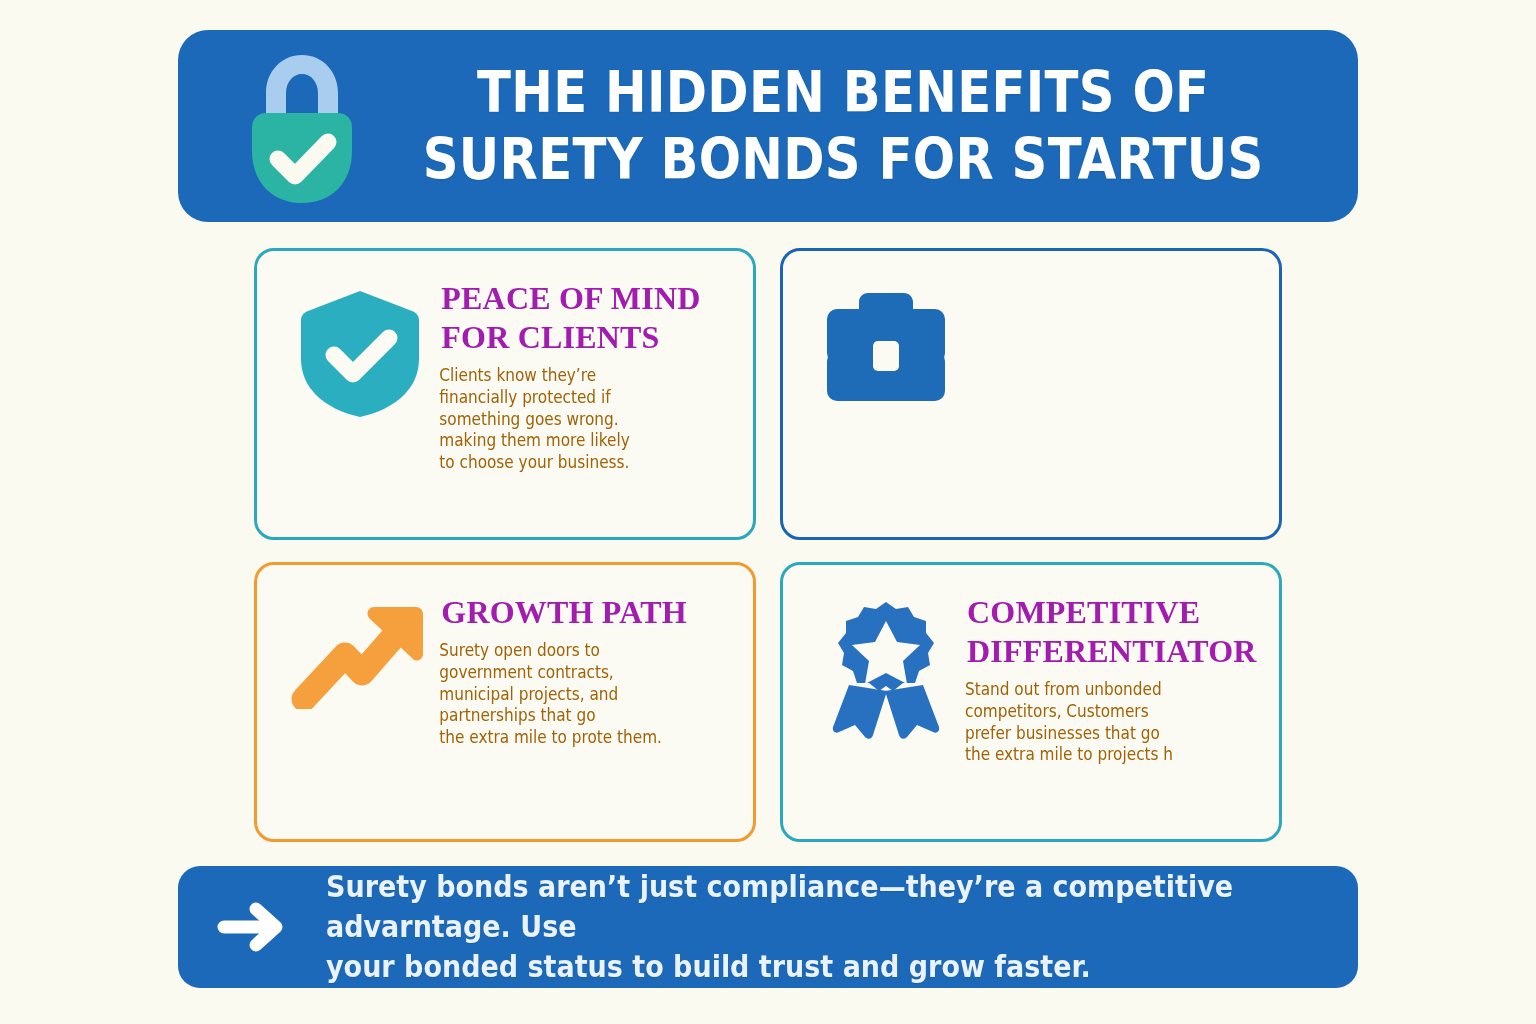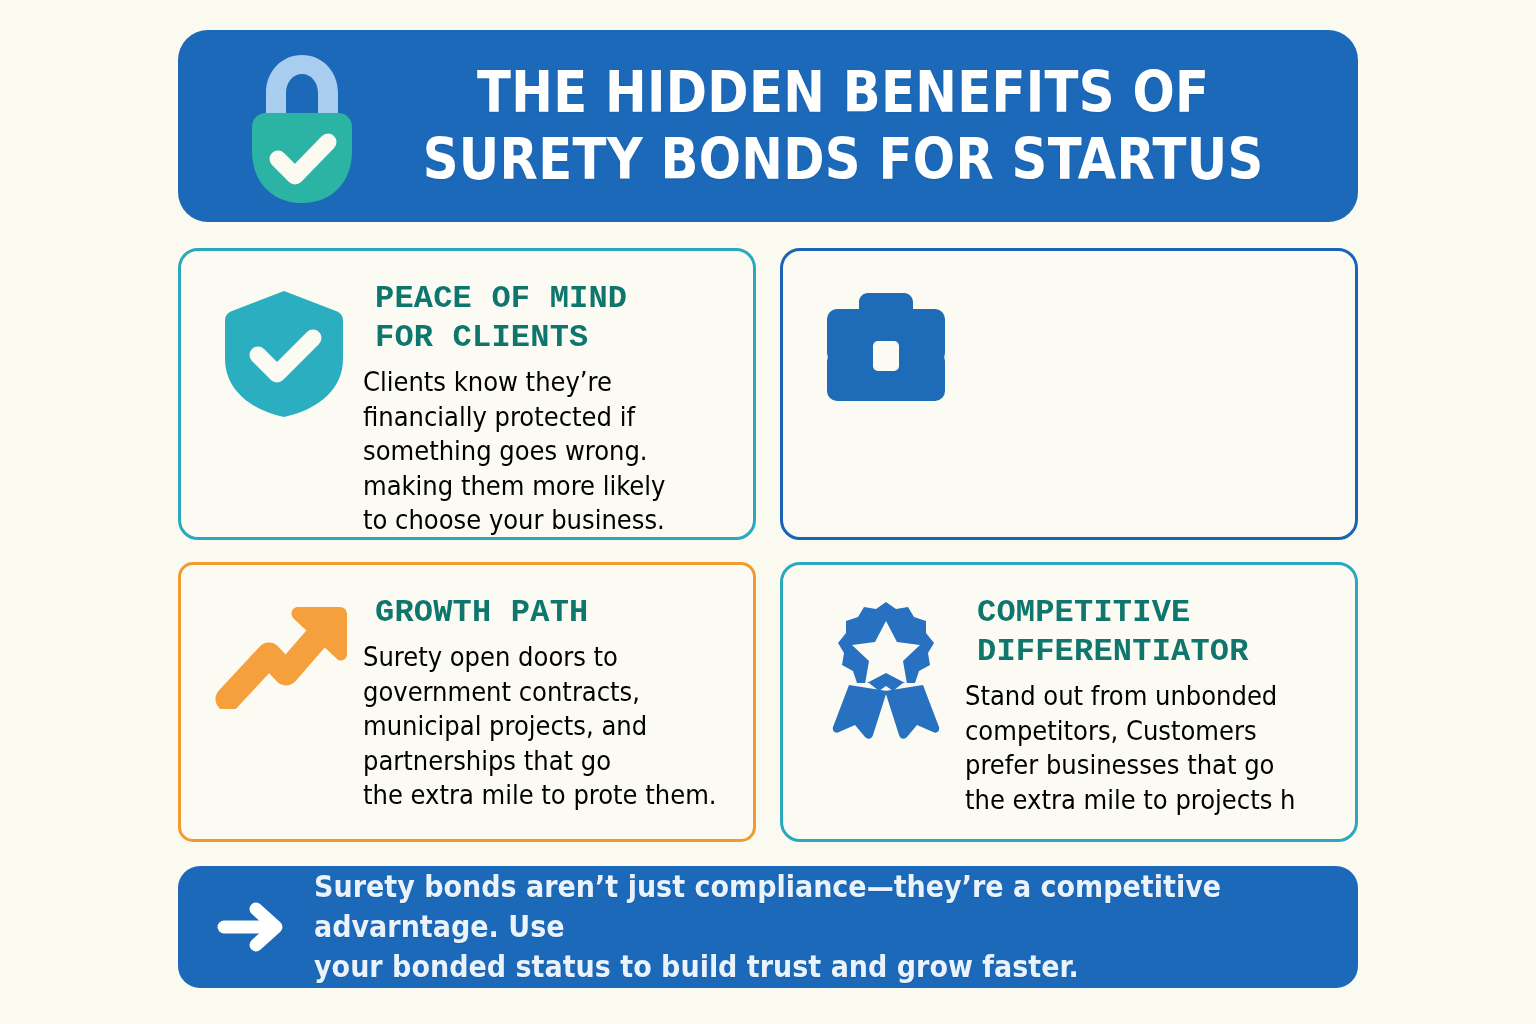--- a/index.html
+++ b/index.html
@@ -14,20 +14,21 @@
     overflow: hidden;
   }
   .page {
     position: relative;
     width: 1536px;
     height: 844px;
     box-sizing: border-box;
     padding: 30px 178px 24px 178px;
     display: flex;
     flex-direction: column;
+    align-items: center;
   }
 
   
   .header {
     background: #1B69B8;
     border-radius: 30px;
     height: 192px;
     display: flex;
     align-items: center;
     padding: 0 40px 0 58px;
@@ -71,51 +72,51 @@
   .card {
     background: #FCFBF3;
     border-radius: 20px;
     border: 3px solid #2BA8BC;
     box-sizing: border-box;
     display: flex;
     align-items: flex-start;
     padding: 28px 22px 20px 28px;
   }
   .card.accent-blue   { border-color: #1A64B5; }
-  .card.accent-orange { border-color: #F29A2E; border-radius: 15px; }
+  .card.accent-orange { border-color: #F29A2E; }
   .card.accent-teal   { border-color: #2BA8BC; }
 
   .card-icon {
     flex: none;
     width: 150px;
     display: flex;
     align-items: flex-start;
     justify-content: center;
     padding-top: 6px;
   }
   .card-body {
     flex: 1;
     min-width: 0;
     padding-left: 4px;
   }
   .card-title {
-    color: #0f766e;
-    font-family: Liberation Mono, monospace;
+    color: #a21caf;
+    font-family: Liberation Serif, serif;
     font-weight: bold;
     font-size: 32px;
     line-height: 1.22;
     letter-spacing: 0.2px;
     text-transform: uppercase;
-    margin: 0 0 8px 12px;
+    margin: 0 0 8px 2px;
     white-space: pre-line;
   }
   .card-text {
-    color: #000000;
+    color: #a16207;
     font-family: "Liberation Sans Narrow", "DejaVu Sans Condensed", "Liberation Sans", sans-serif;
-    font-size: 27px;
+    font-size: 17px;
     line-height: 1.28;
     margin: 0;
     white-space: pre-line;
   }
 
   
   .footer {
     margin-top: 24px;
     background: #1B69B8;
     border-radius: 22px;
@@ -134,21 +135,21 @@
     align-items: center;
     justify-content: center;
     margin-right: 14px;
   }
   .footer-text {
     color: #EAF2FB;
     font-family: "Liberation Sans Narrow", "DejaVu Sans Condensed", "Liberation Sans", sans-serif;
     font-weight: bold;
     font-size: 30px;
     line-height: 1.33;
-    margin: 4px;
+    margin: 16px;
     white-space: pre-line;
     text-shadow: 0 1px 1px rgba(0,0,0,0.10);
   }
 </style>
 </head>
 <body>
 
 <div class="page">
 
   <div class="header">

